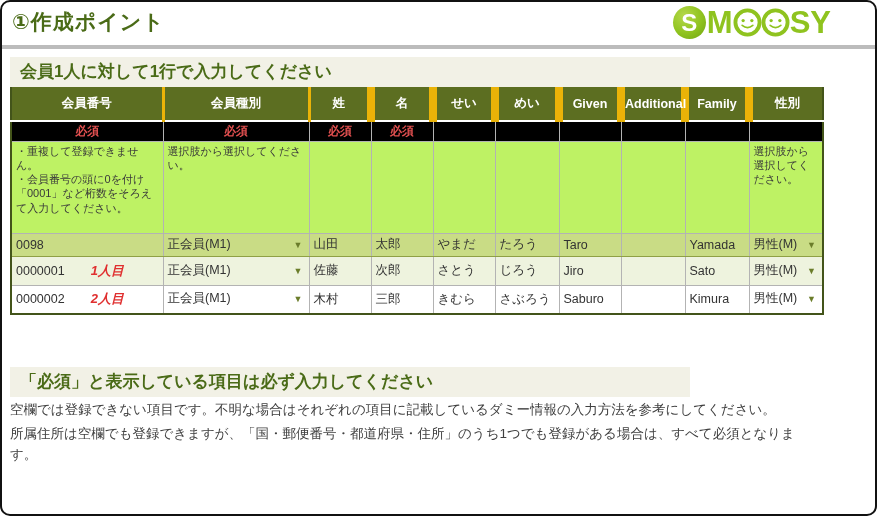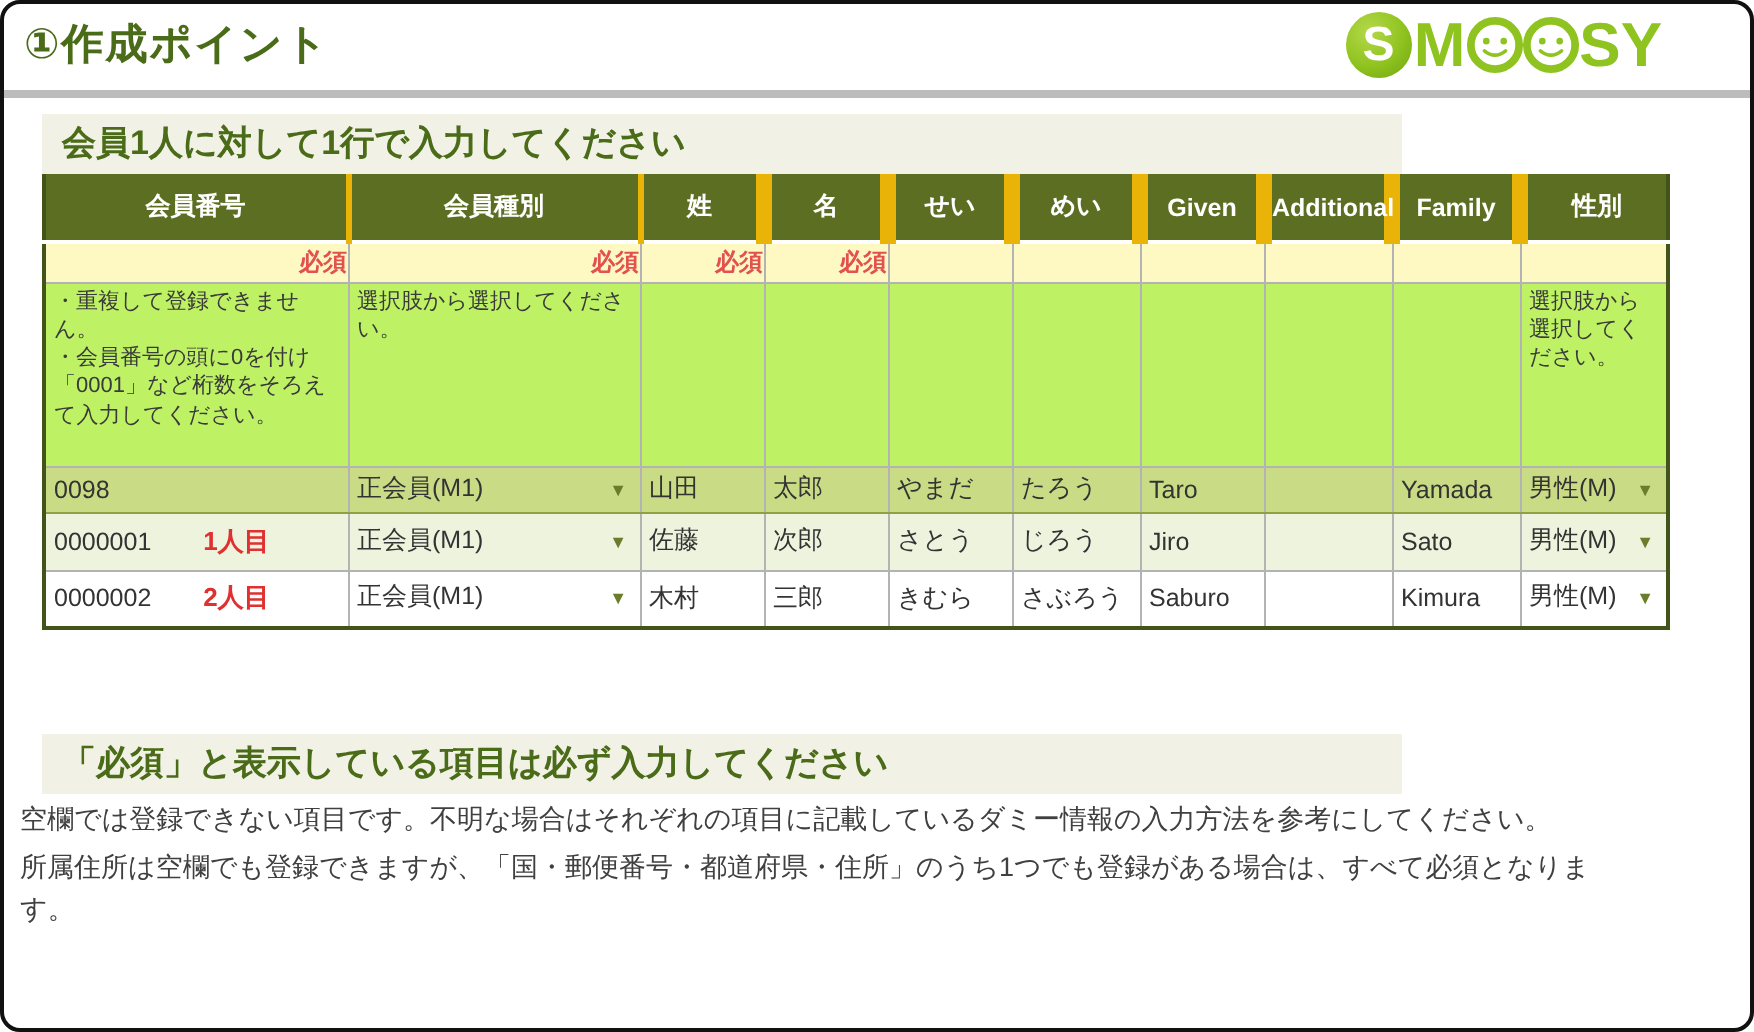--- a/index.html
+++ b/index.html
@@ -14,42 +14,42 @@
   .divider { margin-top:9px; height:4px; background:#bcbcbc; }
   
   .logo { position:absolute; top:4px; right:44px; display:flex; align-items:center; gap:1px; }
   .logo .badge { width:33px; height:33px; border-radius:50%;
                  background:radial-gradient(circle at 35% 30%, #b5d84a 0%, #8fc31f 55%, #6fa312 100%);
                  color:#fff; font-weight:bold; font-size:24px; display:flex;
                  align-items:center; justify-content:center; }
   .logo .letters { color:#8fc31f; font-weight:bold; font-size:31px; letter-spacing:0px; line-height:33px; }
   .logo svg { display:block; margin:0 -1px; }
   
-  .content { margin-left:19px; width:680px; }
+  .content { margin-left:8px; width:680px; }
   .sec-heading { margin-top:8px; background:#f2f1e6; padding:3px 0 4px 10px;
                  font-size:17px; font-weight:bold; color:#4a6b17; }
   
   table { border-collapse:collapse; table-layout:fixed; width:812px;border-radius:28px; }
   .t1 { border:2px solid #43541a; border-top:none; }
   .t1 th { background:#5c6e21; color:#fff; font-weight:bold; font-size:12.5px;
            height:34px; text-align:center; border-left:8px solid #eab308; }
   .t1 th:first-child { border-left:none; }
   .t1 th.thick { border-left-width:3px; }
   .t1 td { border:1px solid #b3b3b3; font-size:12.5px; color:#333; overflow:hidden; }
-  .req-row td { background:#fef9c3; color:#e25050; font-weight:bold; text-align:right;
+  .req-row td { background:#000000; color:#e25050; font-weight:bold; text-align:center;
                 font-size:12px; height:20px; border-top:2px solid #fff; }
   .hint-row td { background:#bef264; vertical-align:top; font-size:11px; color:#3a3a3a;
                  padding:2px 4px; height:92px; white-space:pre-line; line-height:1.3;
                  font-weight:normal; }
   .sample-row td { background:#c9dc85; height:23px; padding:1px 4px;
                    border-bottom:1px solid #8fa045; }
   .row-a td { background:#eef3de; height:29px; padding:1px 4px; }
   .row-b td { background:#ffffff; height:29px; padding:1px 4px; }
   .sel .arr { float:right; color:#6b7d2a; font-size:9px; line-height:18px; padding-right:2px; }
-  .num-label { color:#e03030; font-weight:bold; margin-left:26px; font-size:13px; }
+  .num-label { color:#e03030; font-weight:bold; margin-left:26px; font-size:13px;font-style:italic; }
   
   .sec2-text { margin-left:8px; width:812px; font-size:13.5px; color:#404040; line-height:1.55; margin-top:3px; }
 </style>
 </head>
 <body>
 
 <div class="screen">
 
   <div class="top">
     <div class="page-title">①作成ポイント</div>

